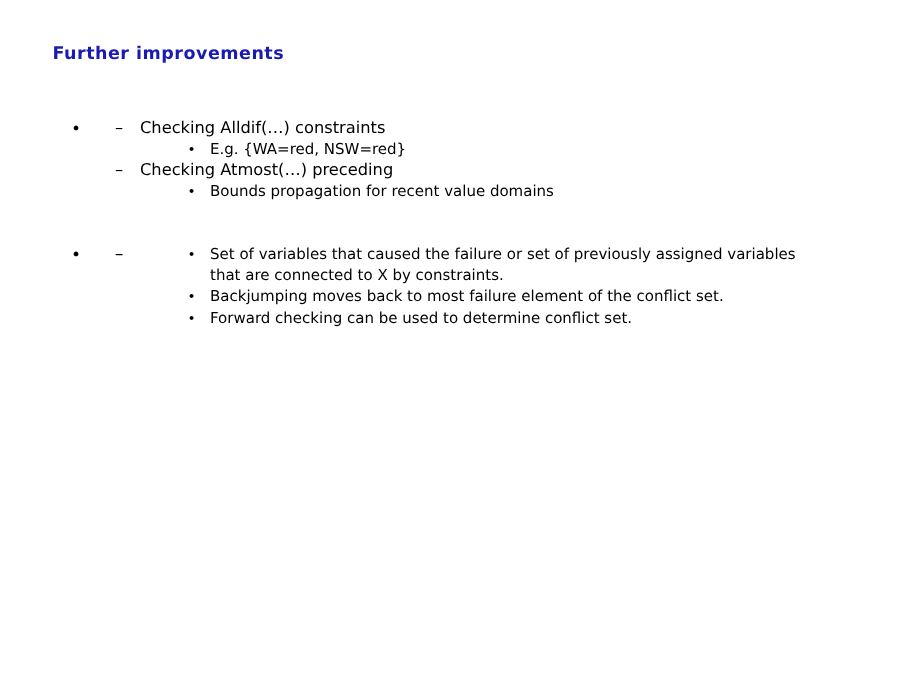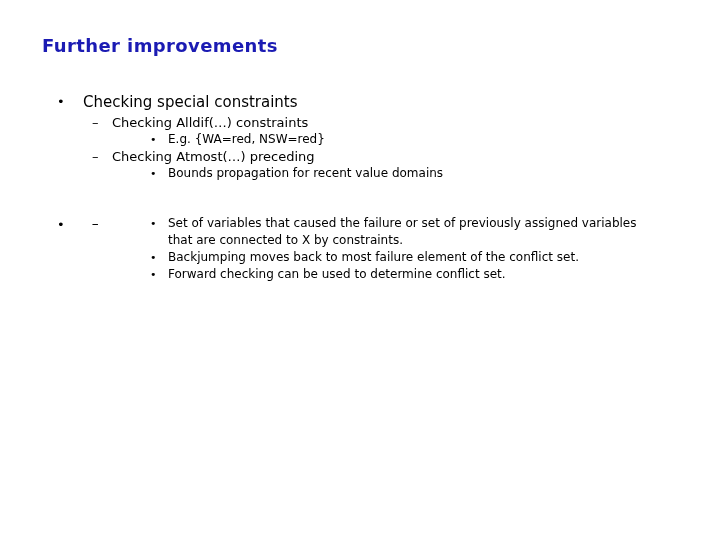--- a/index.html
+++ b/index.html
@@ -16,21 +16,21 @@
   .slide {
     position: relative;
     width: 720px;
     height: 540px;
     background: #ffffff;
   }
   .slide-title {
     position: absolute;
     left: 42px;
     top: 35px;
-    font-size: 18px;
+    font-size: 14px;
     font-weight: bold;
     color: #1b1bb3;
     letter-spacing: 0.4px;
     white-space: nowrap;
   }
   .body-block {
     position: absolute;
     left: 50px;
     top: 92px;
     width: 600px;
@@ -115,21 +115,20 @@
 
 <div class="slide">
 
   <div class="slide-title">Further improvements</div>
 
   <div class="body-block">
     <ul class="lvl">
 
       <li class="l1">
         <span class="b1">•</span>
-        <span class="txt">Checking special constraints</span>
 
         <ul class="l2wrap">
           <li class="l2">
             <span class="b2">–</span>
             <span class="txt">Checking Alldif(…) constraints</span>
 
             <ul class="l3wrap">
               <li class="l3">
                 <span class="b3">•</span>
                 <span class="txt ital">E.g. {WA=red, NSW=red}</span>

